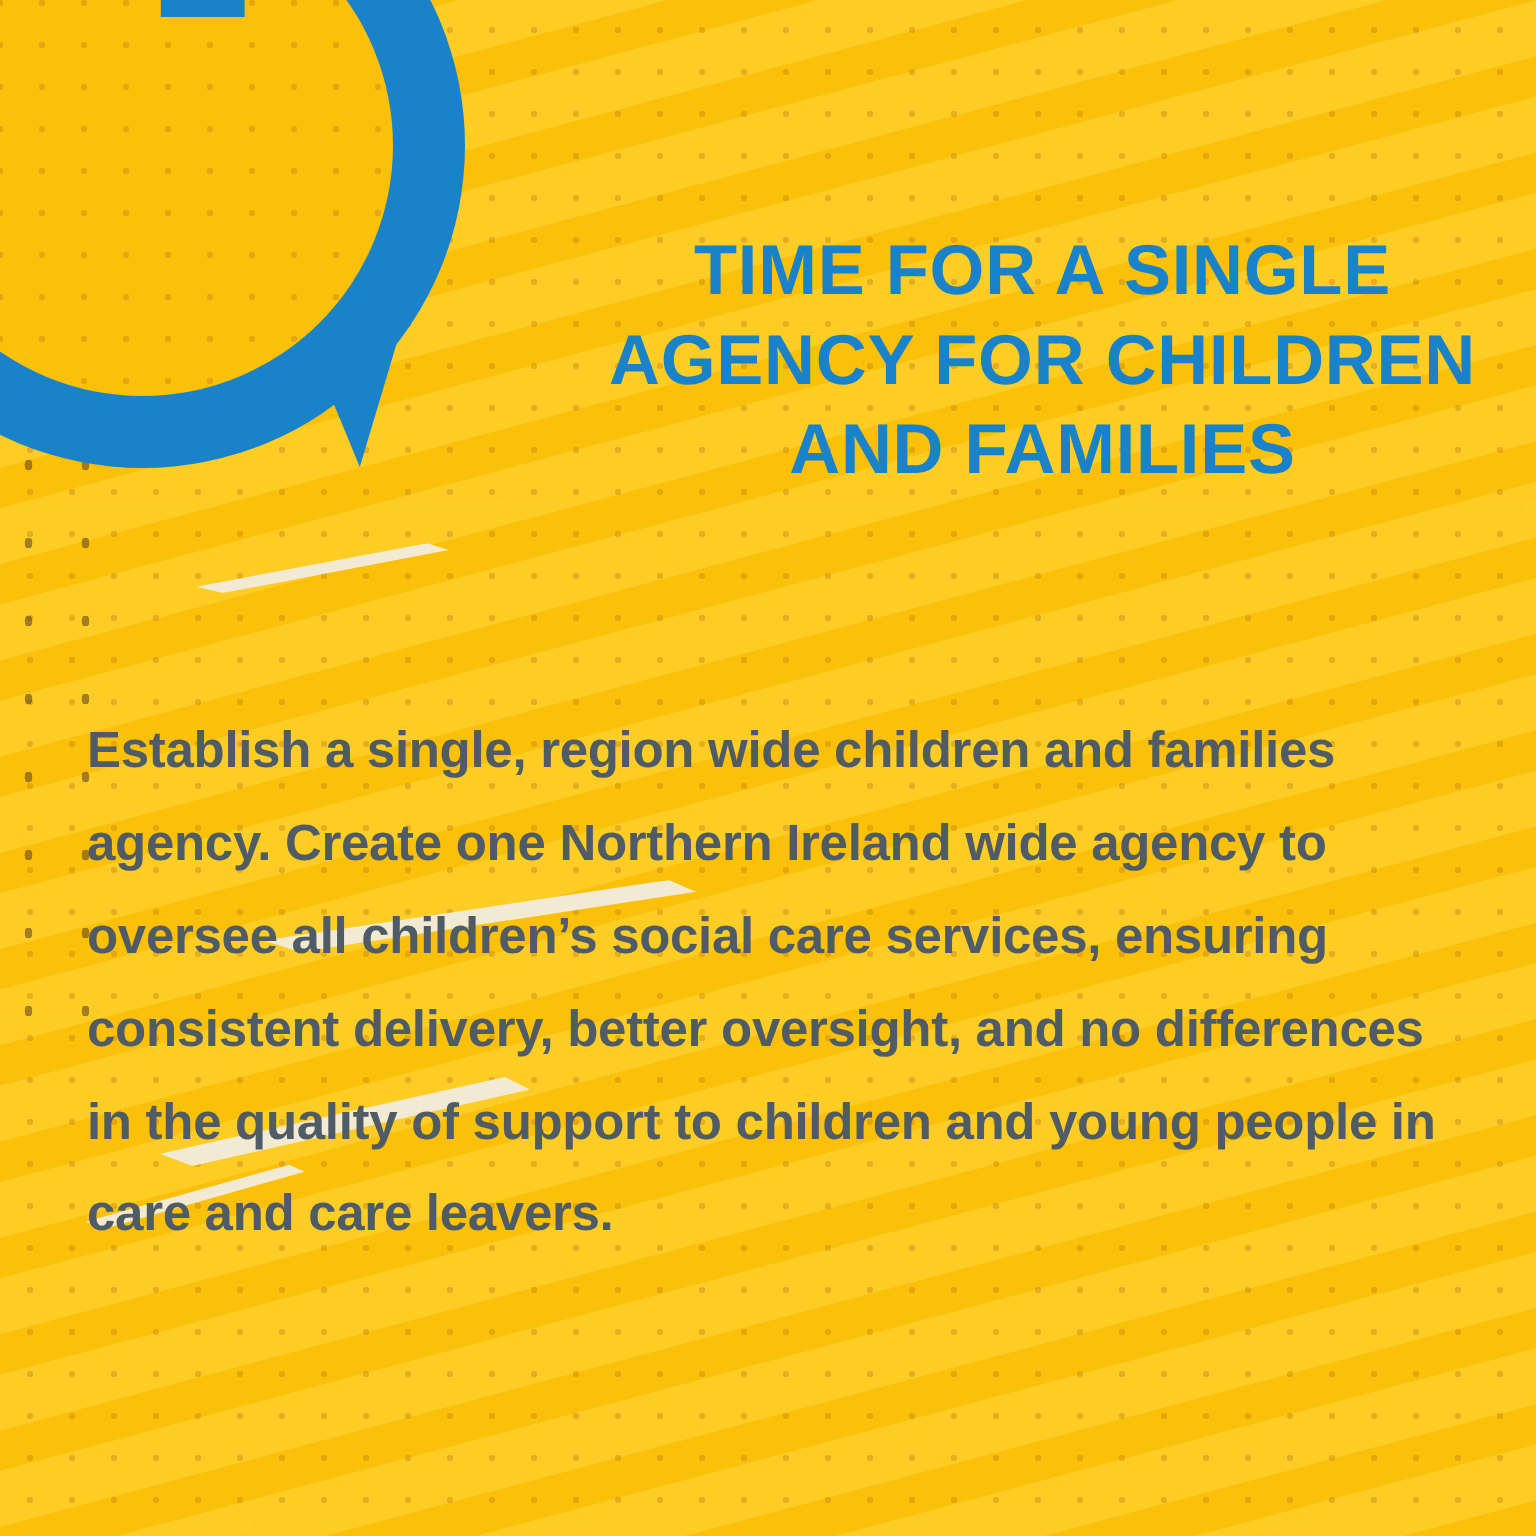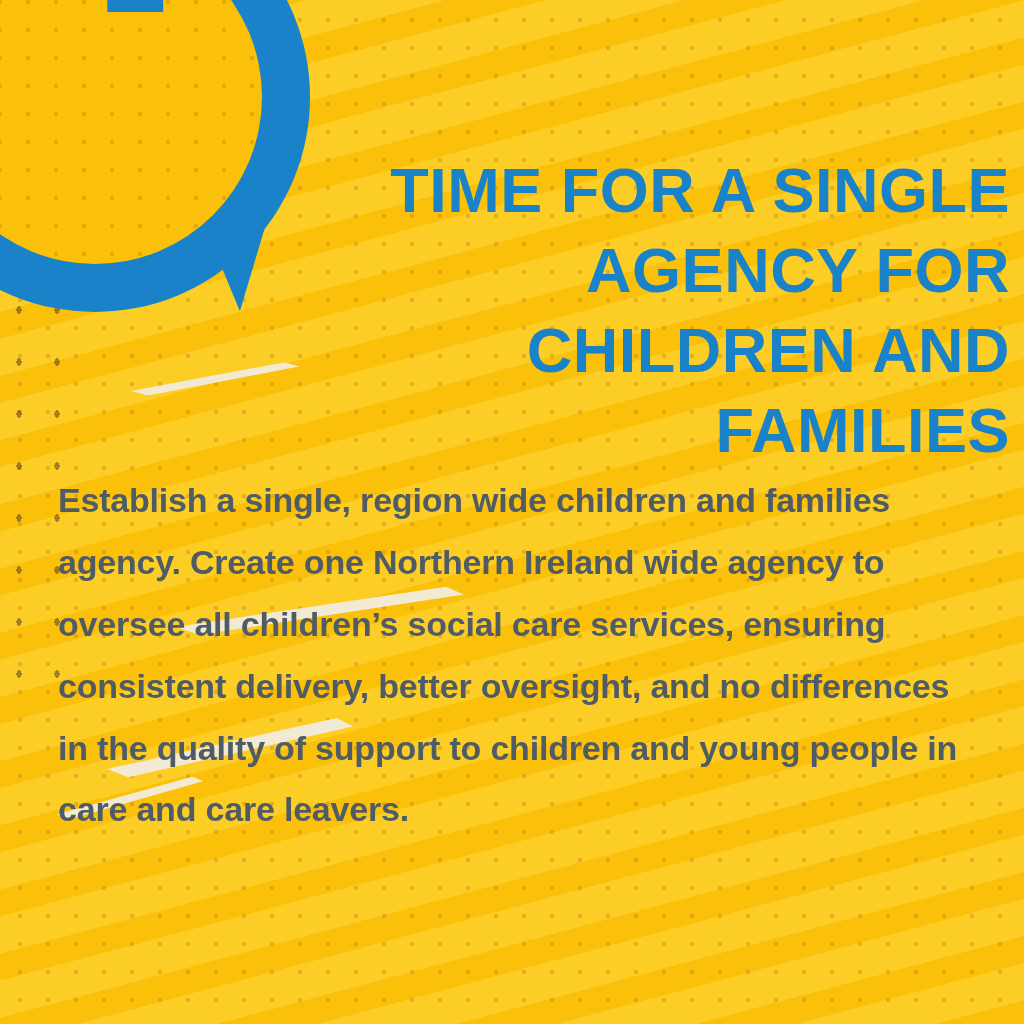--- a/index.html
+++ b/index.html
@@ -131,23 +131,23 @@
     color: #1A82C8;
     line-height: 1;
     letter-spacing: -2px;
   }
 
   .headline {
     position: absolute;
     left: 380px;
     top: 150px;
     width: 630px;
-    text-align: right;
+    text-align: center;
     color: #1A82C8;
-    font-size: 63px;
+    font-size: 47px;
     font-weight: bold;
     line-height: 1.27;
     letter-spacing: 0.5px;
   }
 
   .bodycopy {
     position: absolute;
     left: 58px;
     top: 470px;
     width: 930px;

